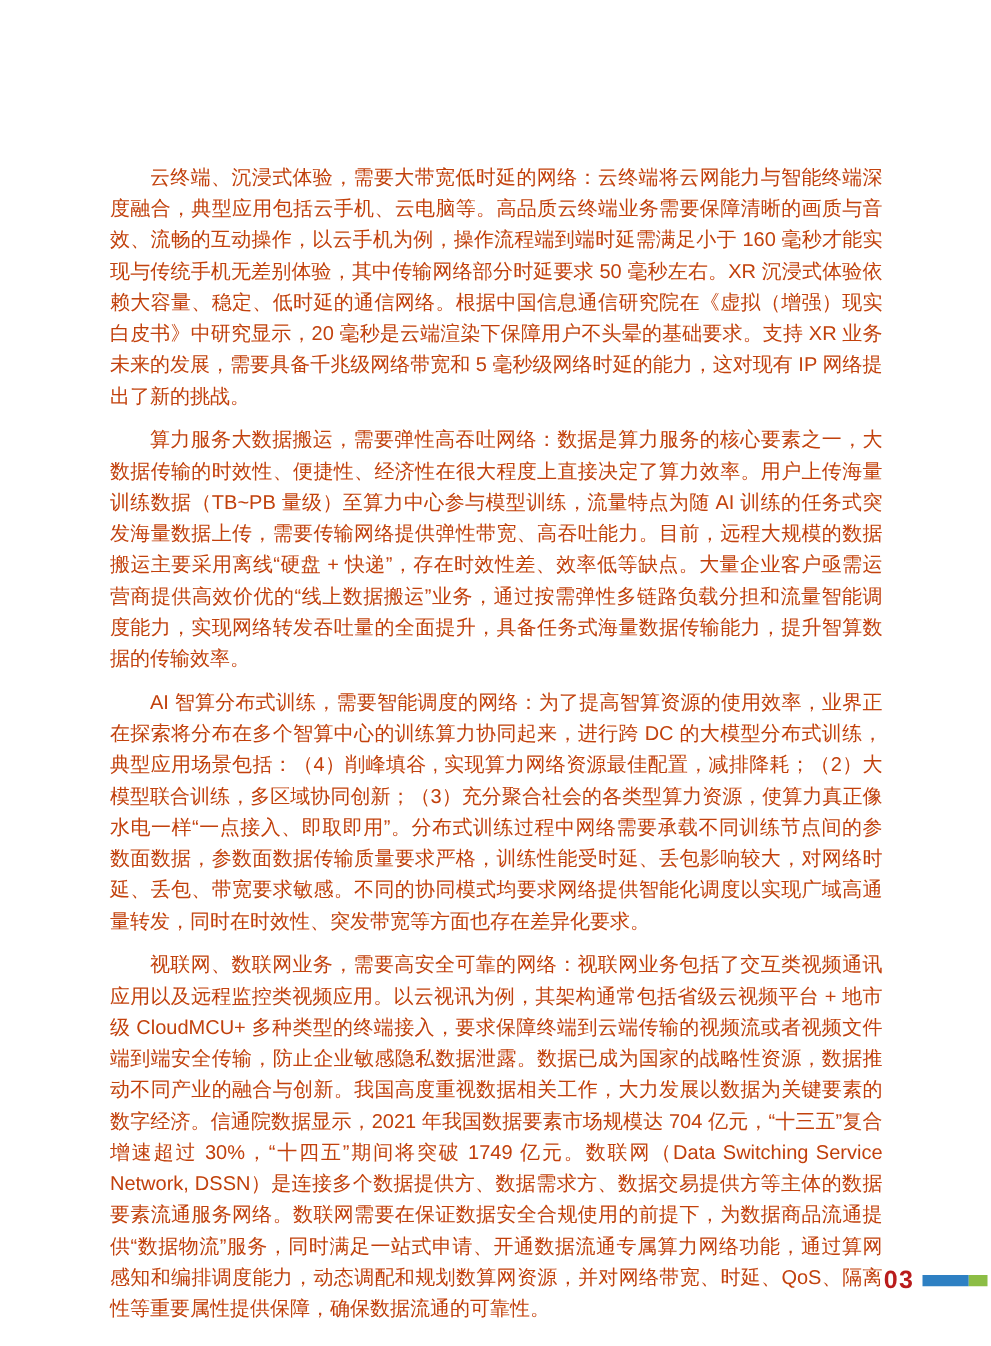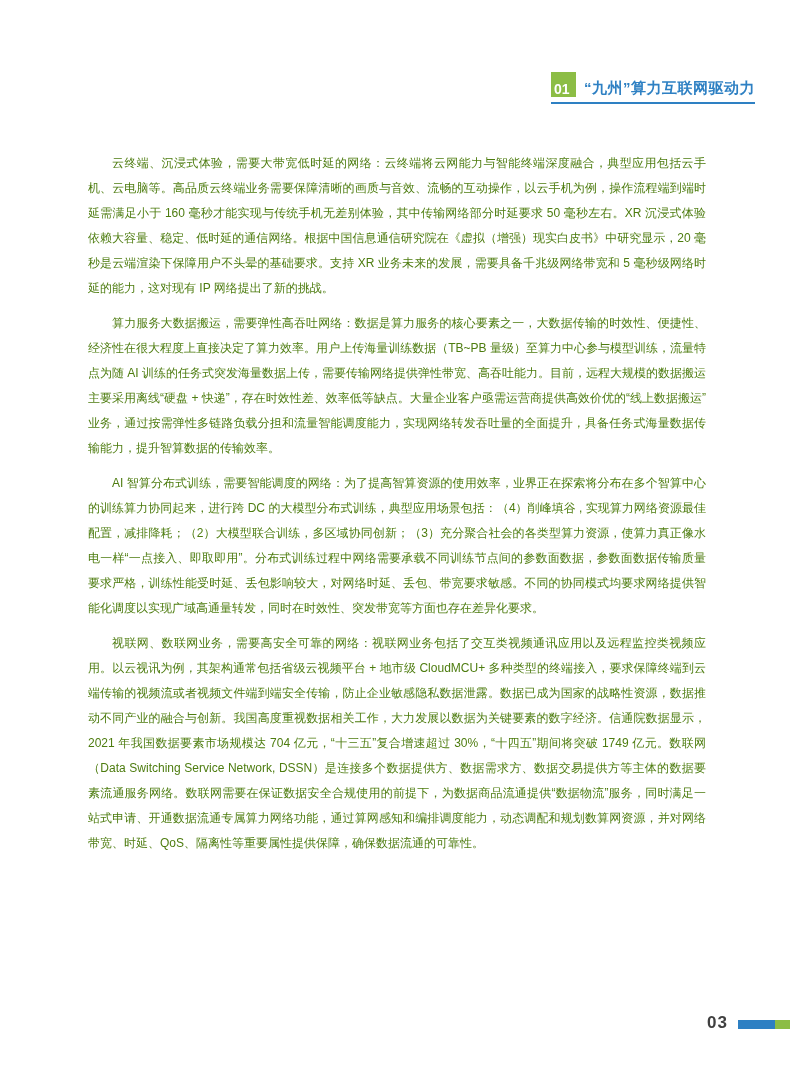--- a/index.html
+++ b/index.html
@@ -47,62 +47,58 @@
     font-weight: bold;
     letter-spacing: 0.5px;
     line-height: 18px;
     white-space: nowrap;
   }
 
   
   .body-text {
     position: absolute;
     left: 88px;
-    top: 151px;
+    top: 130px;
     width: 618px;
-    color: #4d7c0f;
-    font-size: 12px;
+    color: #c2410c;
+    font-size: 16px;
     line-height: 25px;
     text-align: justify;
     text-justify: inter-ideograph;
   }
   .body-text p {
     margin: 0 0 10px 0;
     text-indent: 2em;
   }
 
   
   .footer-page-num {
     position: absolute;
     left: 707px;
     top: 1013px;
-    color: #404040;
-    font-size: 17px;
+    color: #b91c1c;
+    font-size: 20px;
     font-weight: bold;
     letter-spacing: 1px;
   }
   .footer-bar {
     position: absolute;
     left: 738px;
     top: 1020px;
     height: 9px;
     display: flex;
   }
   .footer-bar .bar-blue  { width: 37px; height: 9px; background: #2e80c3; }
   .footer-bar .bar-green { width: 15px; height: 9px; background: #8cbd45; }
 </style>
 </head>
 <body>
 
 <div class="page">
 
-  <div class="section-header">
-    <span class="section-num">01</span>
-    <span class="section-title">“九州”算力互联网驱动力</span>
-  </div>
 
   <div class="body-text">
     <p>云终端、沉浸式体验，需要大带宽低时延的网络：云终端将云网能力与智能终端深度融合，典型应用包括云手机、云电脑等。高品质云终端业务需要保障清晰的画质与音效、流畅的互动操作，以云手机为例，操作流程端到端时延需满足小于 160 毫秒才能实现与传统手机无差别体验，其中传输网络部分时延要求 50 毫秒左右。XR 沉浸式体验依赖大容量、稳定、低时延的通信网络。根据中国信息通信研究院在《虚拟（增强）现实白皮书》中研究显示，20 毫秒是云端渲染下保障用户不头晕的基础要求。支持 XR 业务未来的发展，需要具备千兆级网络带宽和 5 毫秒级网络时延的能力，这对现有 IP 网络提出了新的挑战。</p>
     <p>算力服务大数据搬运，需要弹性高吞吐网络：数据是算力服务的核心要素之一，大数据传输的时效性、便捷性、经济性在很大程度上直接决定了算力效率。用户上传海量训练数据（TB~PB 量级）至算力中心参与模型训练，流量特点为随 AI 训练的任务式突发海量数据上传，需要传输网络提供弹性带宽、高吞吐能力。目前，远程大规模的数据搬运主要采用离线“硬盘 + 快递”，存在时效性差、效率低等缺点。大量企业客户亟需运营商提供高效价优的“线上数据搬运”业务，通过按需弹性多链路负载分担和流量智能调度能力，实现网络转发吞吐量的全面提升，具备任务式海量数据传输能力，提升智算数据的传输效率。</p>
     <p>AI 智算分布式训练，需要智能调度的网络：为了提高智算资源的使用效率，业界正在探索将分布在多个智算中心的训练算力协同起来，进行跨 DC 的大模型分布式训练，典型应用场景包括：（4）削峰填谷 , 实现算力网络资源最佳配置，减排降耗；（2）大模型联合训练，多区域协同创新；（3）充分聚合社会的各类型算力资源，使算力真正像水电一样“一点接入、即取即用”。分布式训练过程中网络需要承载不同训练节点间的参数面数据，参数面数据传输质量要求严格，训练性能受时延、丢包影响较大，对网络时延、丢包、带宽要求敏感。不同的协同模式均要求网络提供智能化调度以实现广域高通量转发，同时在时效性、突发带宽等方面也存在差异化要求。</p>
     <p>视联网、数联网业务，需要高安全可靠的网络：视联网业务包括了交互类视频通讯应用以及远程监控类视频应用。以云视讯为例，其架构通常包括省级云视频平台 + 地市级 CloudMCU+ 多种类型的终端接入，要求保障终端到云端传输的视频流或者视频文件端到端安全传输，防止企业敏感隐私数据泄露。数据已成为国家的战略性资源，数据推动不同产业的融合与创新。我国高度重视数据相关工作，大力发展以数据为关键要素的数字经济。信通院数据显示，2021 年我国数据要素市场规模达 704 亿元，“十三五”复合增速超过 30%，“十四五”期间将突破 1749 亿元。数联网（Data Switching Service Network, DSSN）是连接多个数据提供方、数据需求方、数据交易提供方等主体的数据要素流通服务网络。数联网需要在保证数据安全合规使用的前提下，为数据商品流通提供“数据物流”服务，同时满足一站式申请、开通数据流通专属算力网络功能，通过算网感知和编排调度能力，动态调配和规划数算网资源，并对网络带宽、时延、QoS、隔离性等重要属性提供保障，确保数据流通的可靠性。</p>
   </div>
 
   <span class="footer-page-num">03</span>
 

